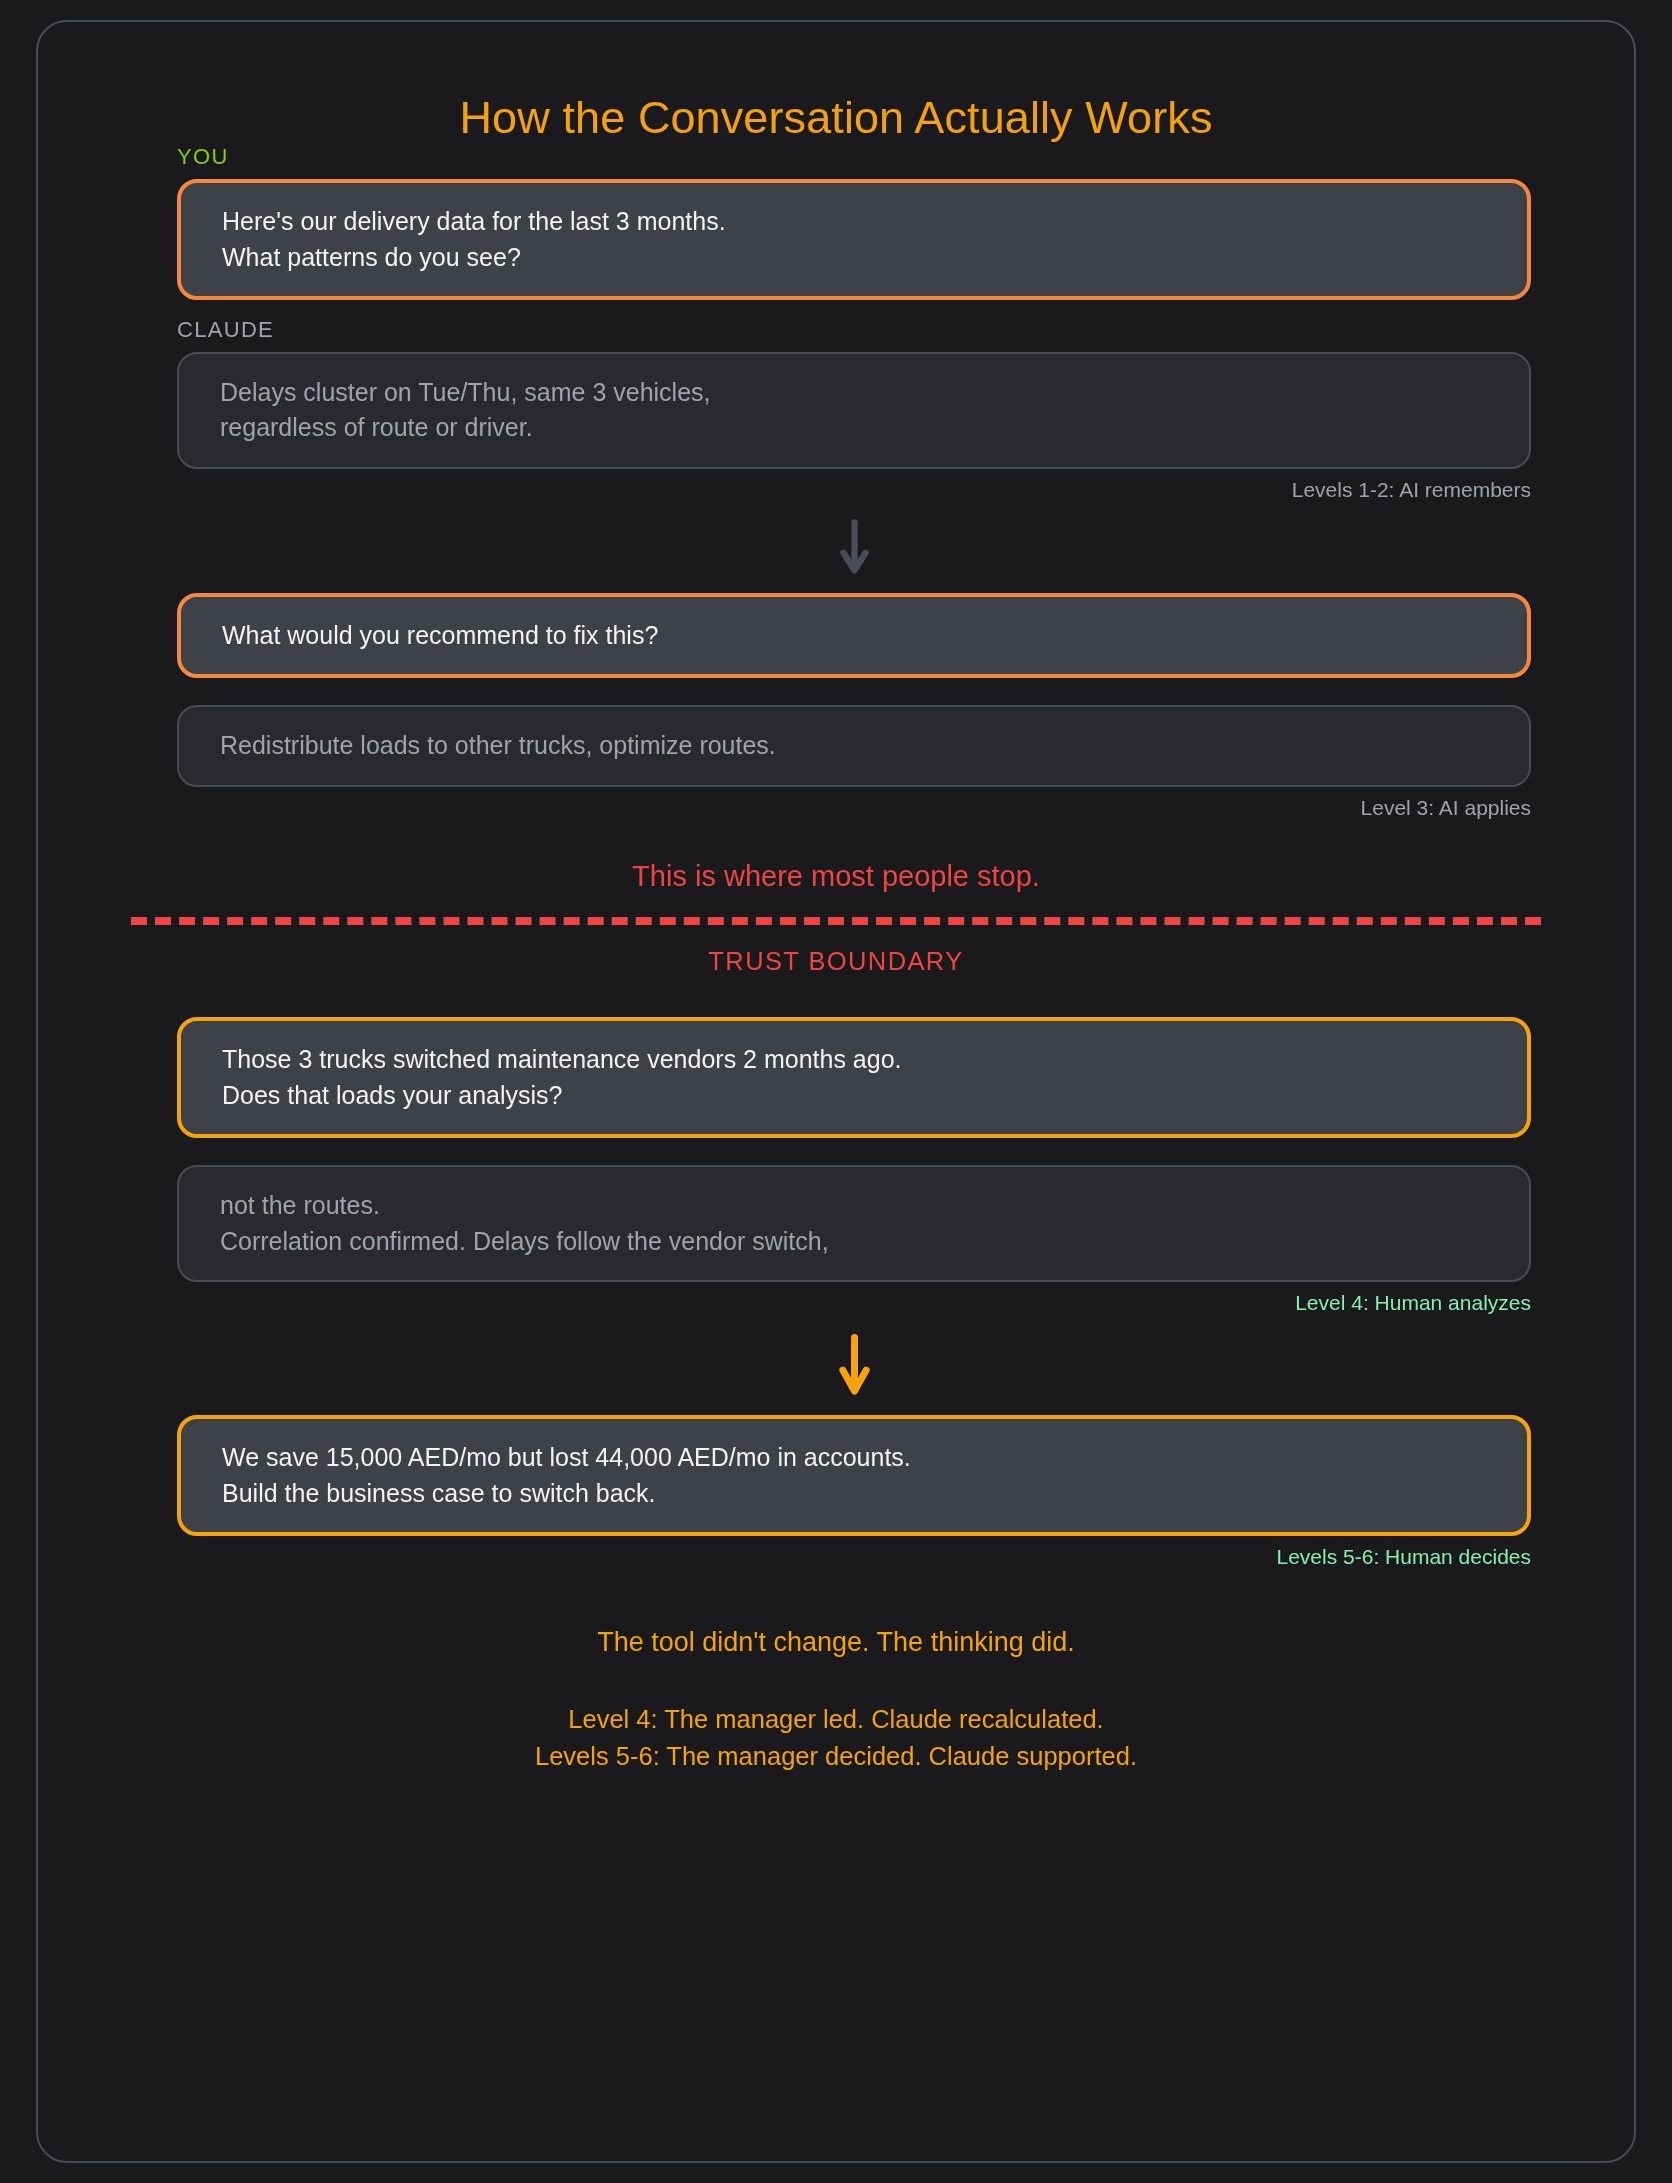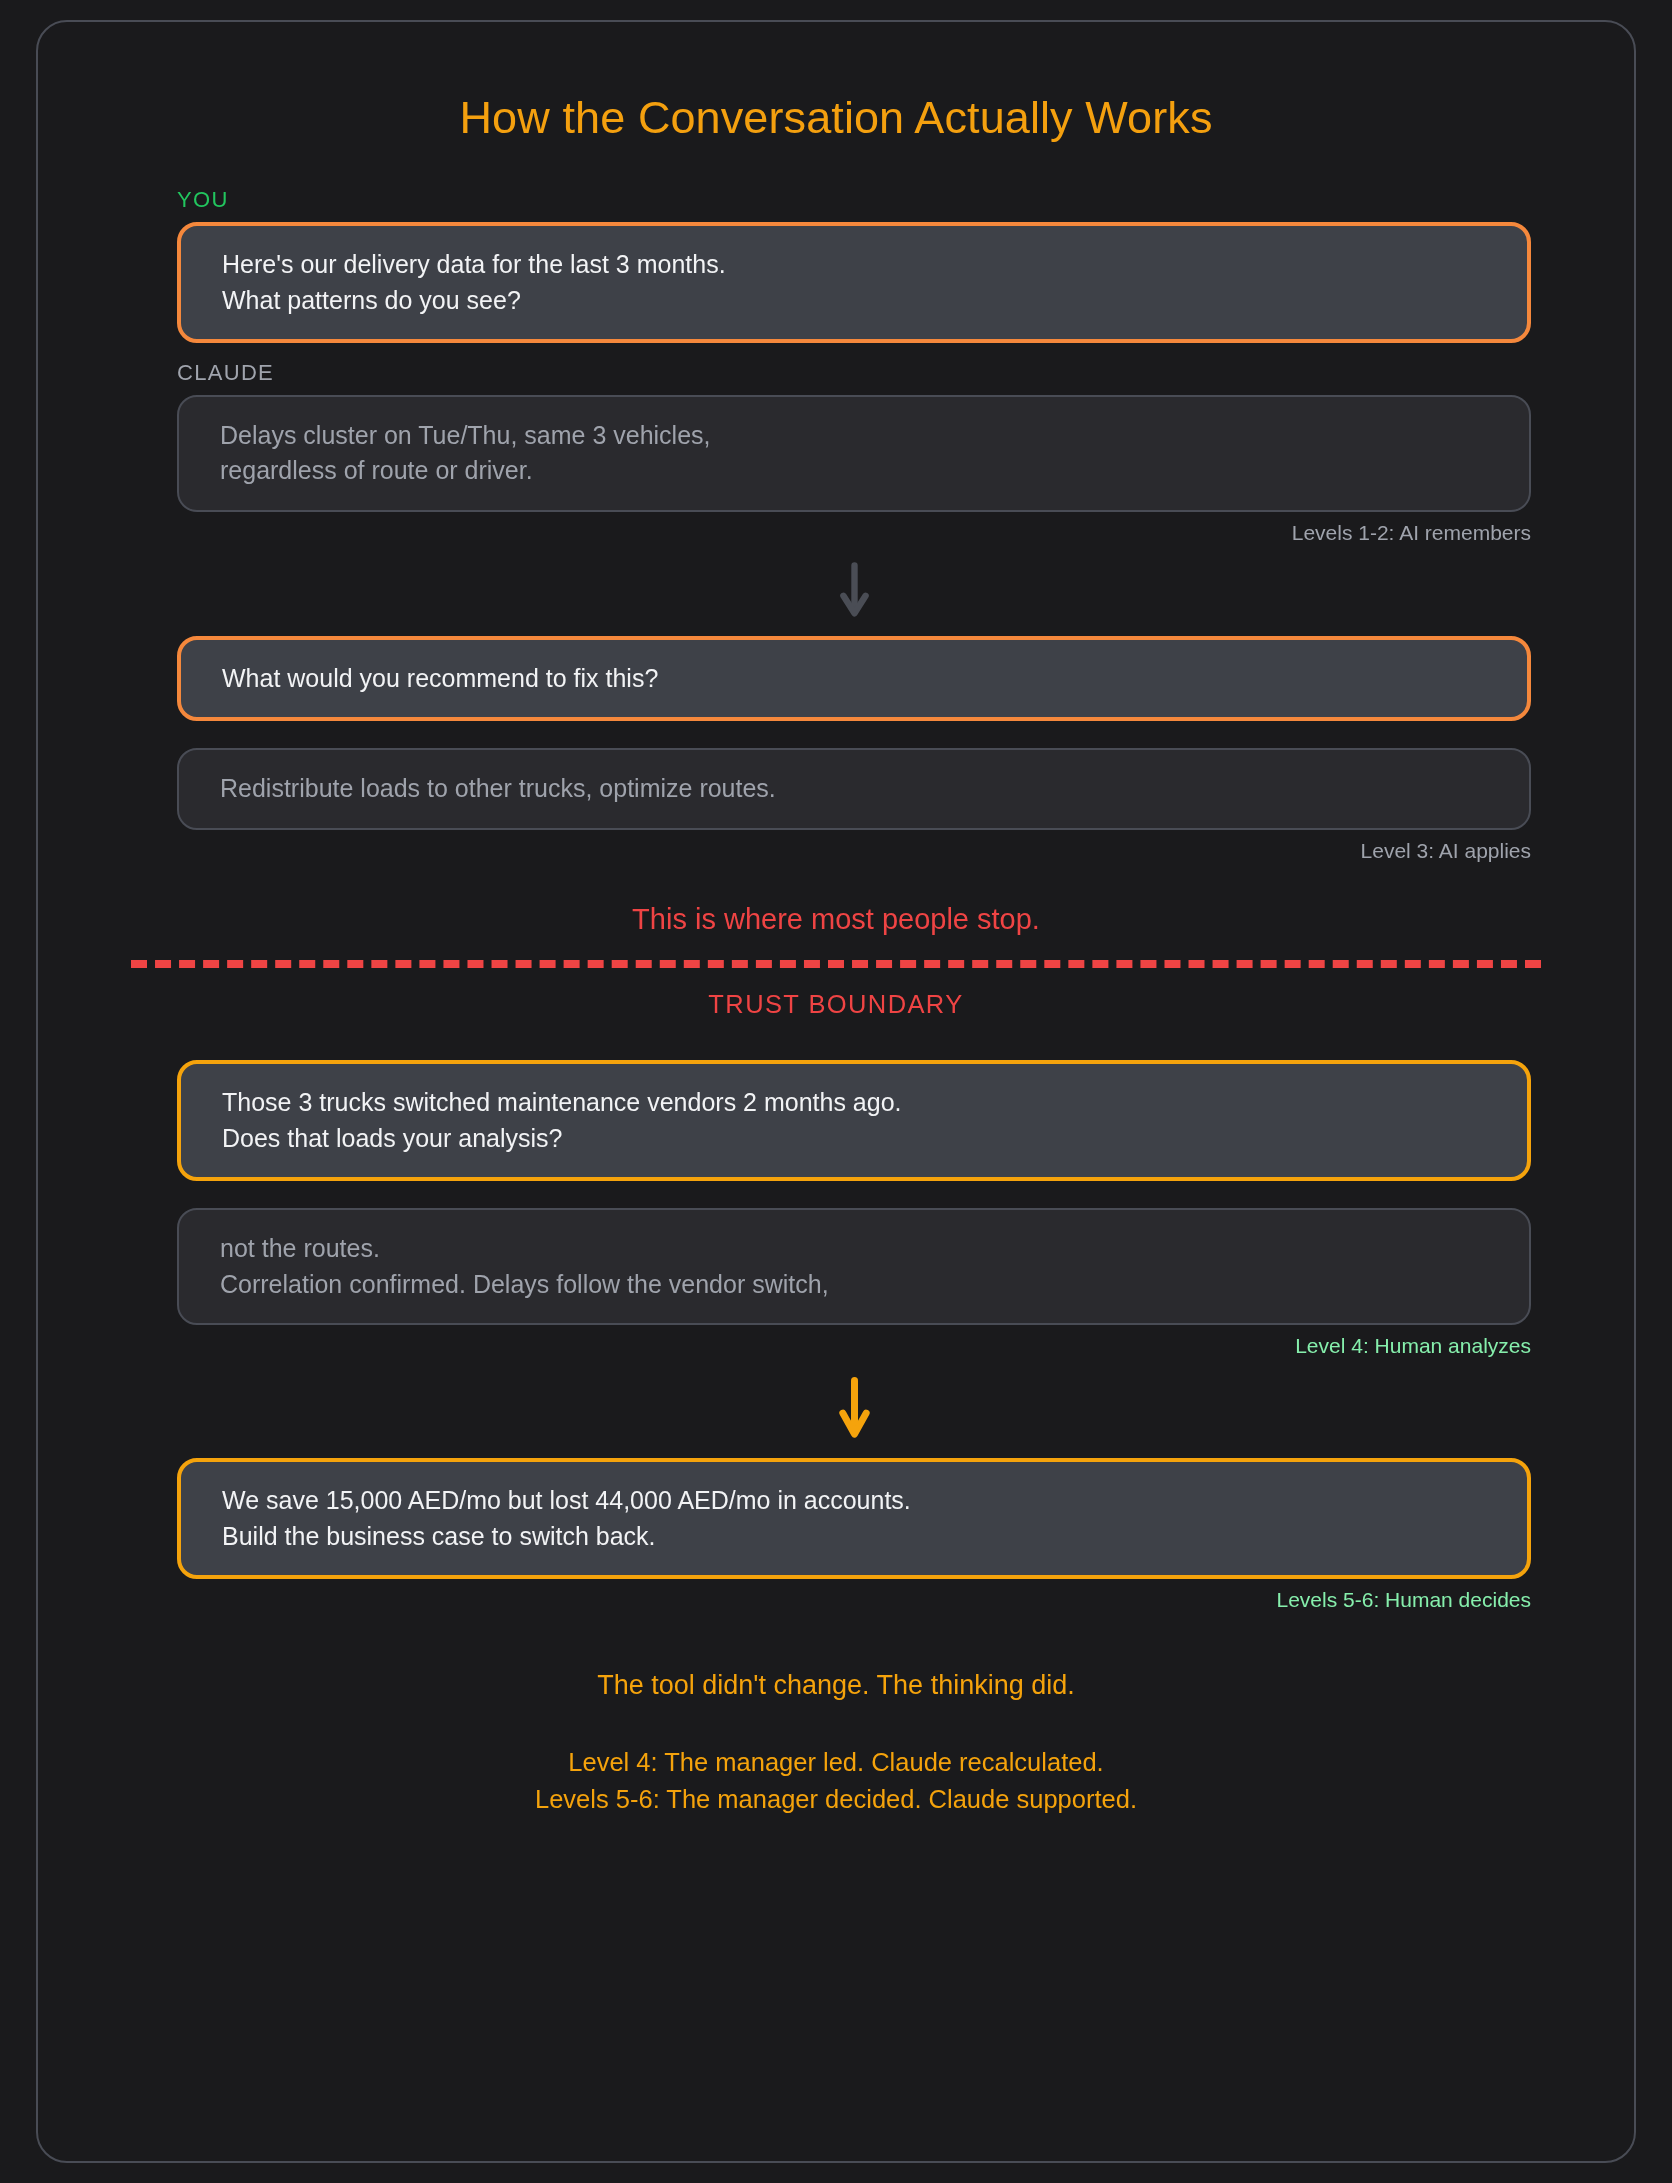--- a/index.html
+++ b/index.html
@@ -31,34 +31,33 @@
   }
 
   
   .title {
     text-align: center;
     color: #F4A00F;
     font-size: 45px;
     font-weight: 400;
     letter-spacing: 0.1px;
     margin-top: 35px;
-    margin-bottom: 43px;
   }
 
   
   .col {
     padding: 0 103px 0 139px;
   }
 
   .speaker {
     font-size: 22px;
     letter-spacing: 1.3px;
     margin-bottom: 9.3px;
   }
-  .speaker.you    { color: #22c55e; }
+  .speaker.you    { color: #84cc16; }
   .speaker.claude { color: #A0A4AD; }
 
   .bubble {
     border-radius: 20px;
     padding: 21px 41px;
     font-size: 25px;
     line-height: 1.42;
   }
   .bubble .line { display: block; white-space: pre; }
 

